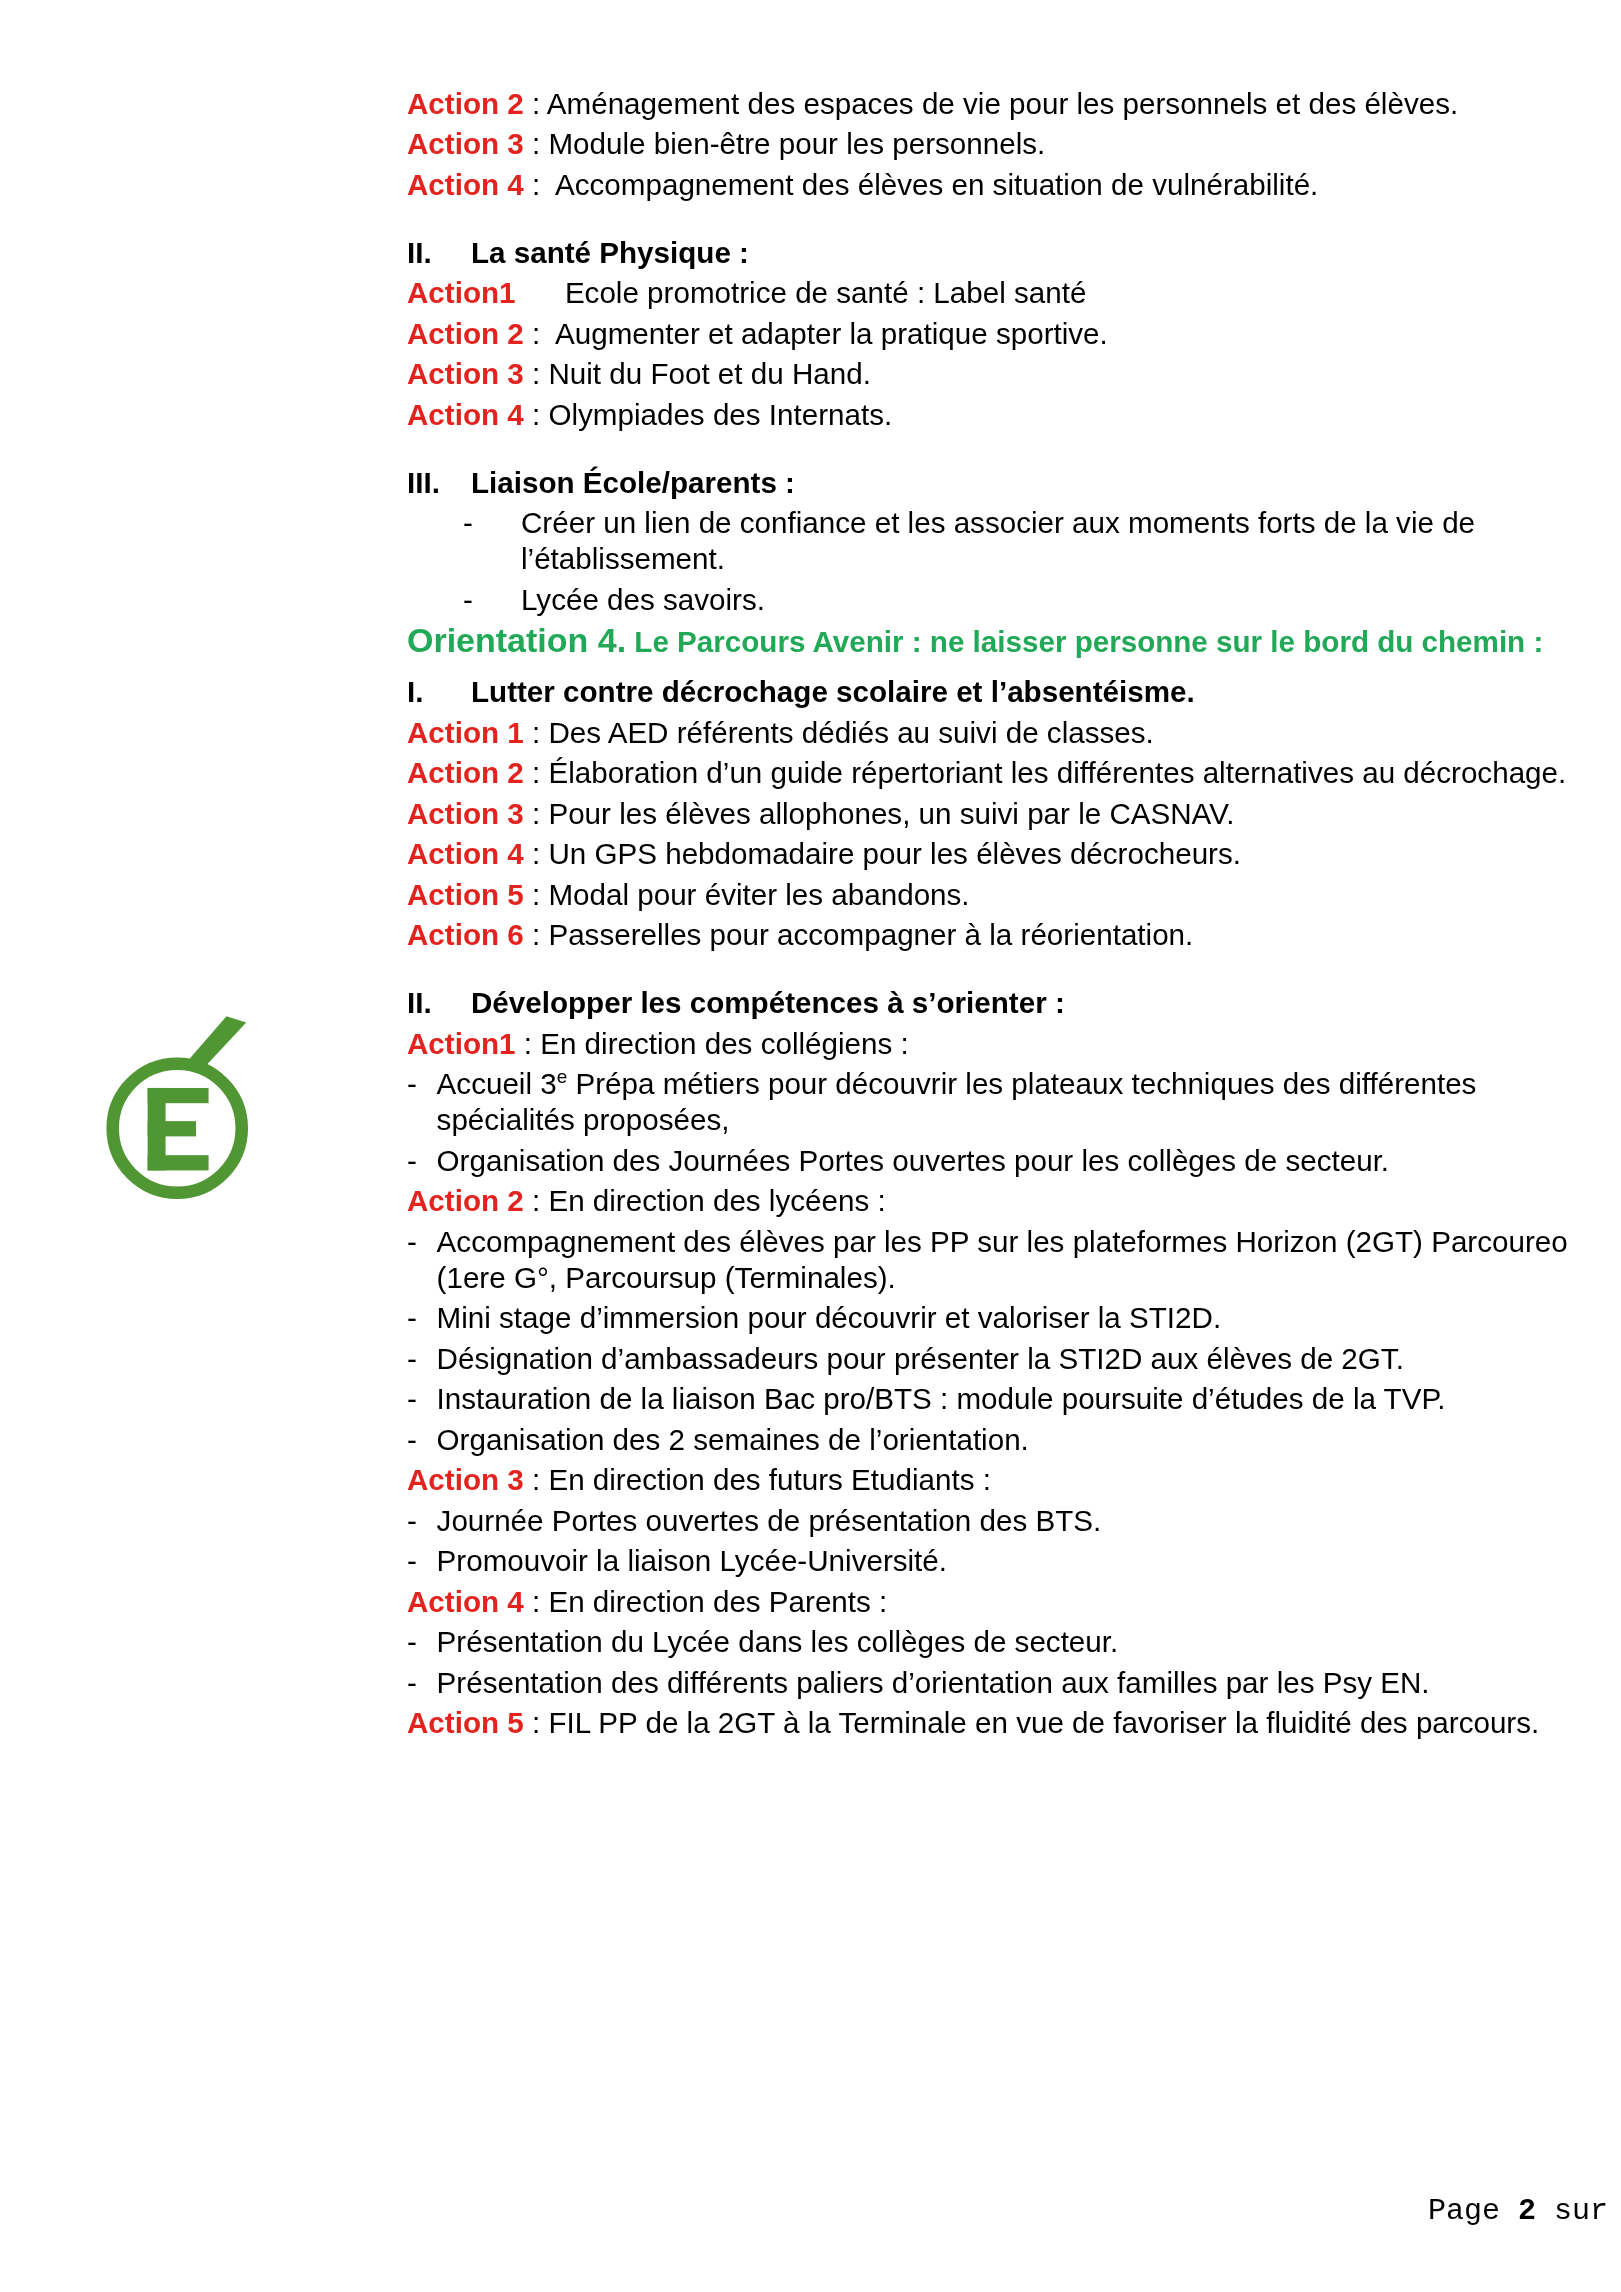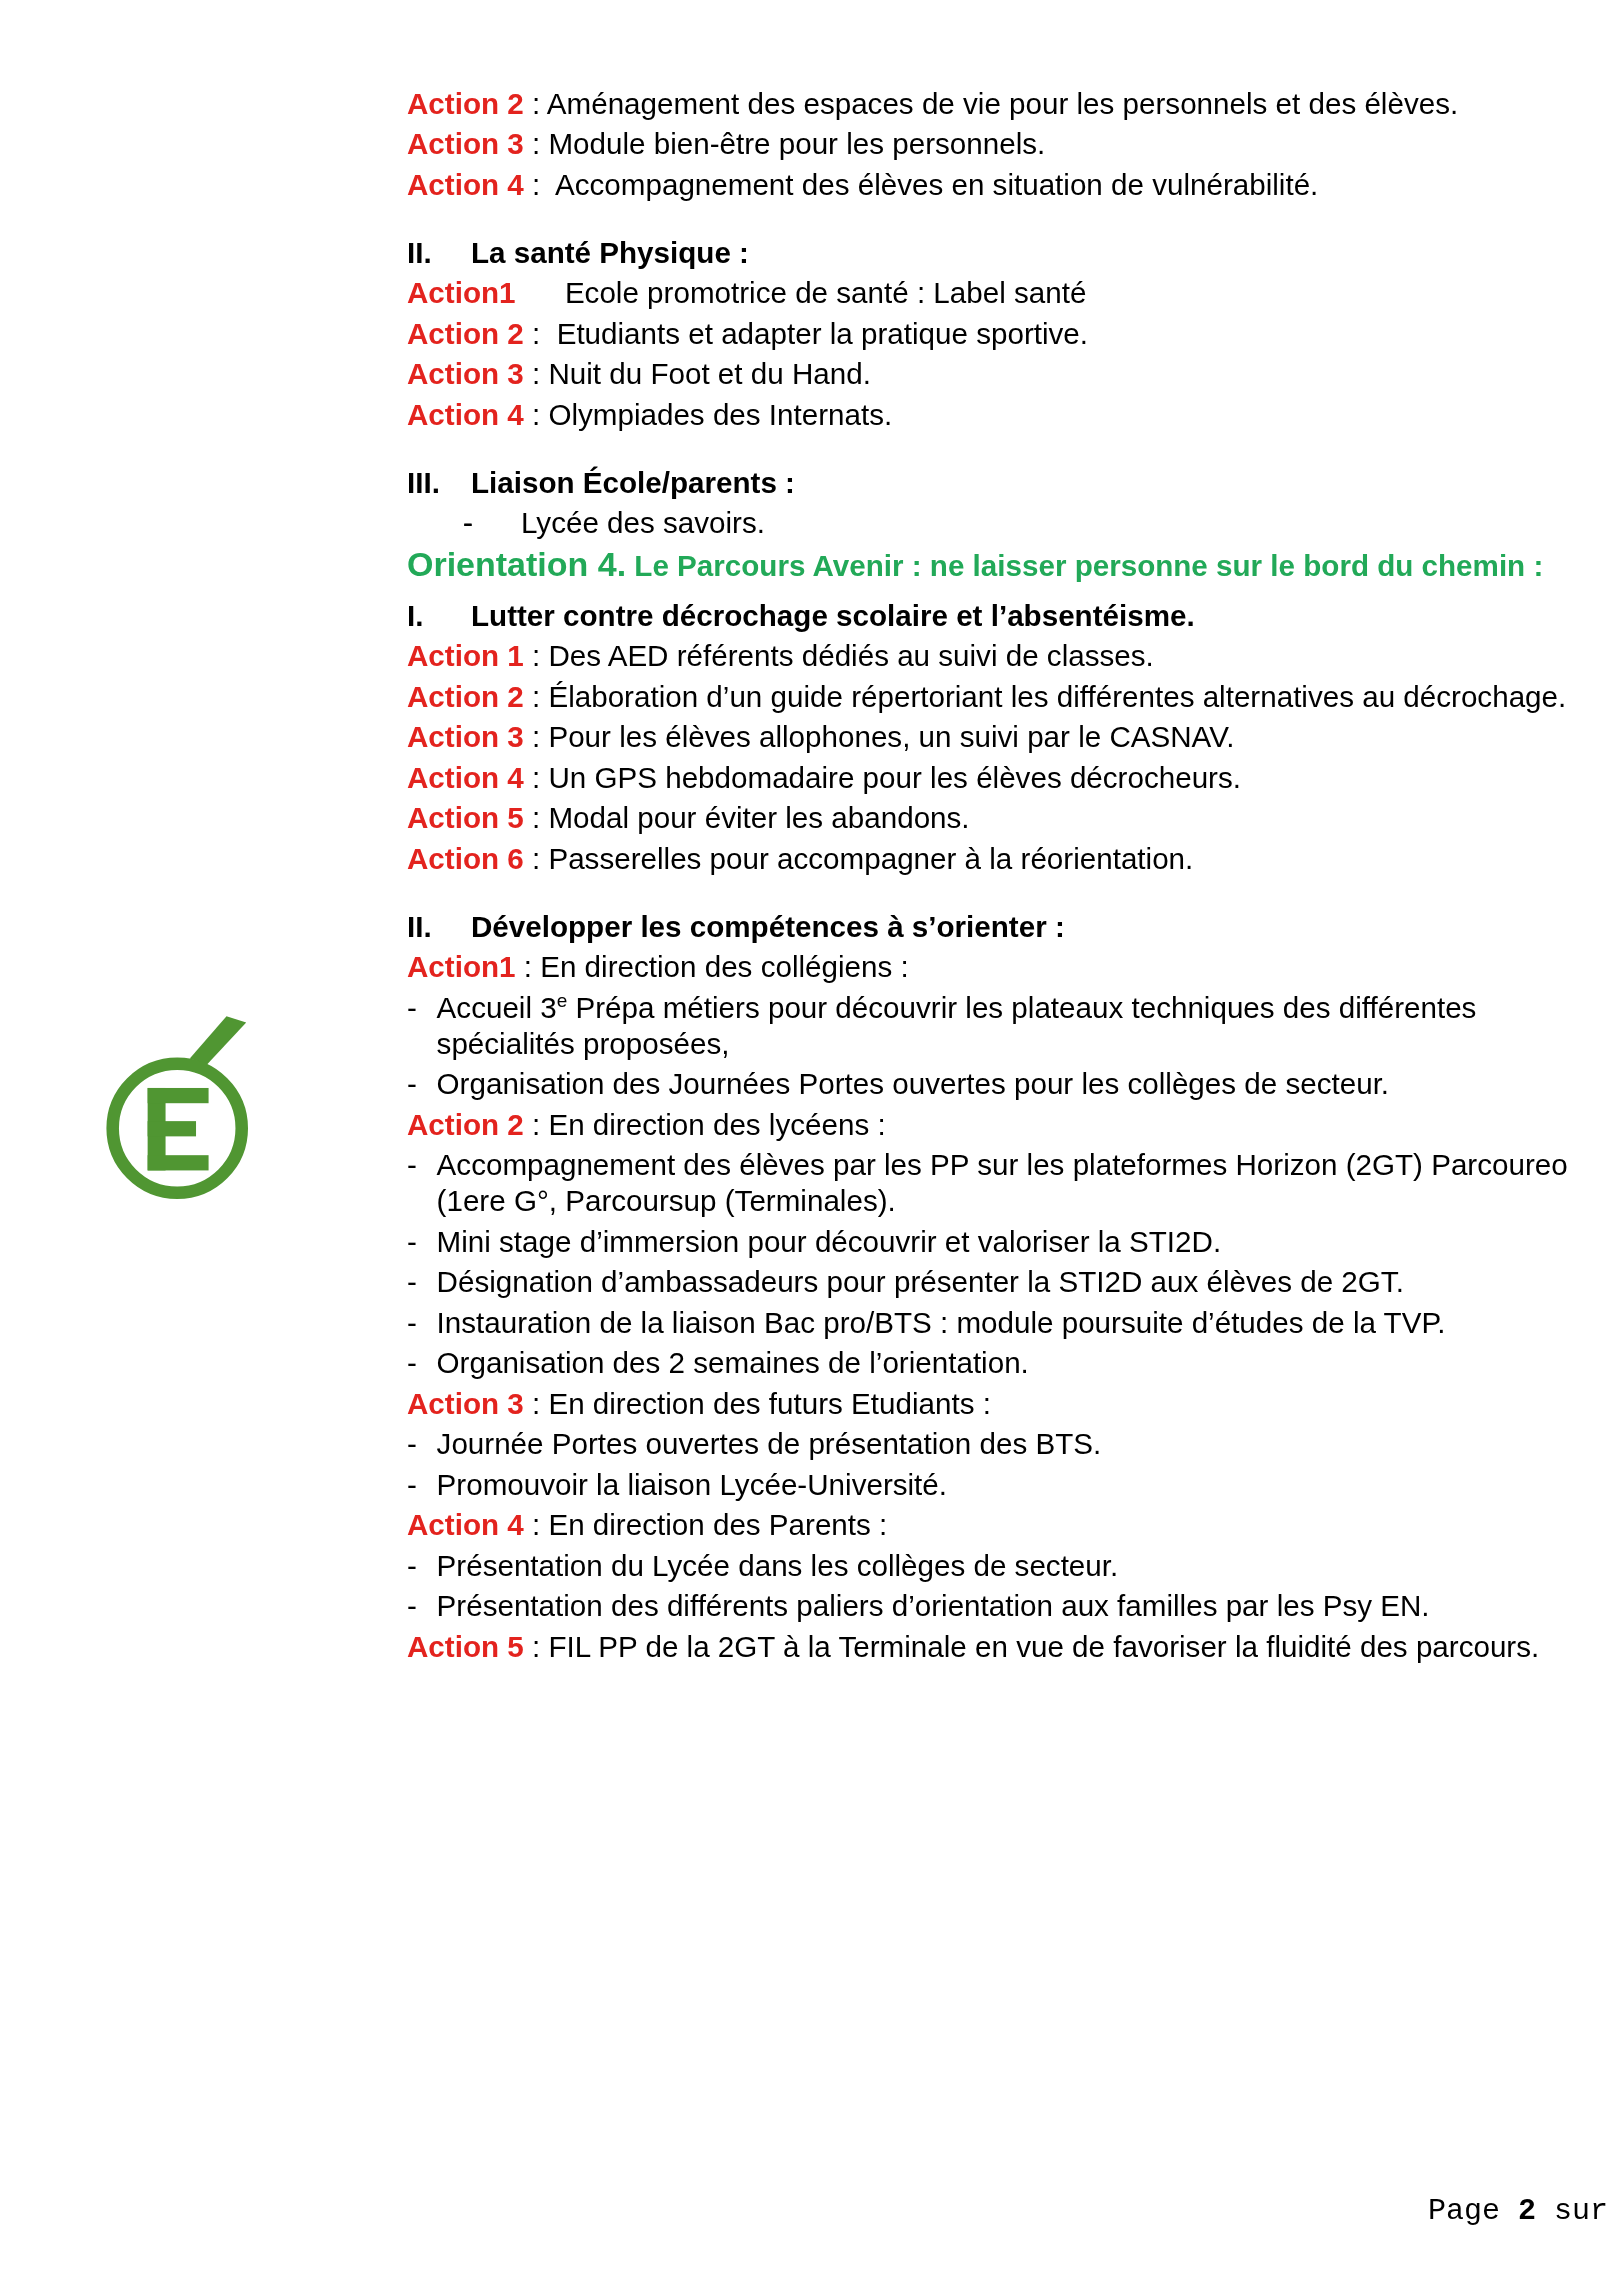--- a/index.html
+++ b/index.html
@@ -71,25 +71,25 @@
       <rect x="53" y="162" width="68" height="17"></rect>
     </g>
   </svg>
 
   <div class="content" id="doc-content">
       <p class="para action"><span class="action-label">Action 2</span><span class="sep"> : </span><span>Aménagement des espaces de vie pour les personnels et des élèves.</span></p>
       <p class="para action"><span class="action-label">Action 3</span><span class="sep"> : </span><span>Module bien-être pour les personnels.</span></p>
       <p class="para action"><span class="action-label">Action 4</span><span class="sep"> :  </span><span>Accompagnement des élèves en situation de vulnérabilité.</span></p>
       <p class="para heading"><span class="numeral">II.</span><span>La santé Physique :</span></p>
       <p class="para action"><span class="action-label">Action1</span><span class="sep">      </span><span>Ecole promotrice de santé : Label santé</span></p>
-      <p class="para action"><span class="action-label">Action 2</span><span class="sep"> :  </span><span>Etudiants et adapter la pratique sportive.</span></p>
+      <p class="para action"><span class="action-label">Action 2</span><span class="sep"> :  </span><span>Augmenter et adapter la pratique sportive.</span></p>
       <p class="para action"><span class="action-label">Action 3</span><span class="sep"> : </span><span>Nuit du Foot et du Hand.</span></p>
       <p class="para action"><span class="action-label">Action 4</span><span class="sep"> : </span><span>Olympiades des Internats.</span></p>
       <p class="para heading"><span class="numeral">III.</span><span>Liaison École/parents :</span></p>
-      <p class="para bullet deep"><span class="dash">-</span></p>
+      <p class="para bullet deep"><span class="dash">-</span><span>Créer un lien de confiance et les associer aux moments forts de la vie de l’établissement.</span></p>
       <p class="para bullet deep"><span class="dash">-</span><span>Lycée des savoirs.</span></p>
       <p class="para green-heading"><span class="gh-lead">Orientation 4.</span><span> Le Parcours Avenir : ne laisser personne sur le bord du chemin :</span></p>
       <p class="para heading"><span class="numeral">I.</span><span>Lutter contre décrochage scolaire et l’absentéisme.</span></p>
       <p class="para action"><span class="action-label">Action 1</span><span class="sep"> : </span><span>Des AED référents dédiés au suivi de classes.</span></p>
       <p class="para action"><span class="action-label">Action 2</span><span class="sep"> : </span><span>Élaboration d’un guide répertoriant les différentes alternatives au décrochage.</span></p>
       <p class="para action"><span class="action-label">Action 3</span><span class="sep"> : </span><span>Pour les élèves allophones, un suivi par le CASNAV.</span></p>
       <p class="para action"><span class="action-label">Action 4</span><span class="sep"> : </span><span>Un GPS hebdomadaire pour les élèves décrocheurs.</span></p>
       <p class="para action"><span class="action-label">Action 5</span><span class="sep"> : </span><span>Modal pour éviter les abandons.</span></p>
       <p class="para action"><span class="action-label">Action 6</span><span class="sep"> : </span><span>Passerelles pour accompagner à la réorientation.</span></p>
       <p class="para heading"><span class="numeral">II.</span><span>Développer les compétences à s’orienter :</span></p>

